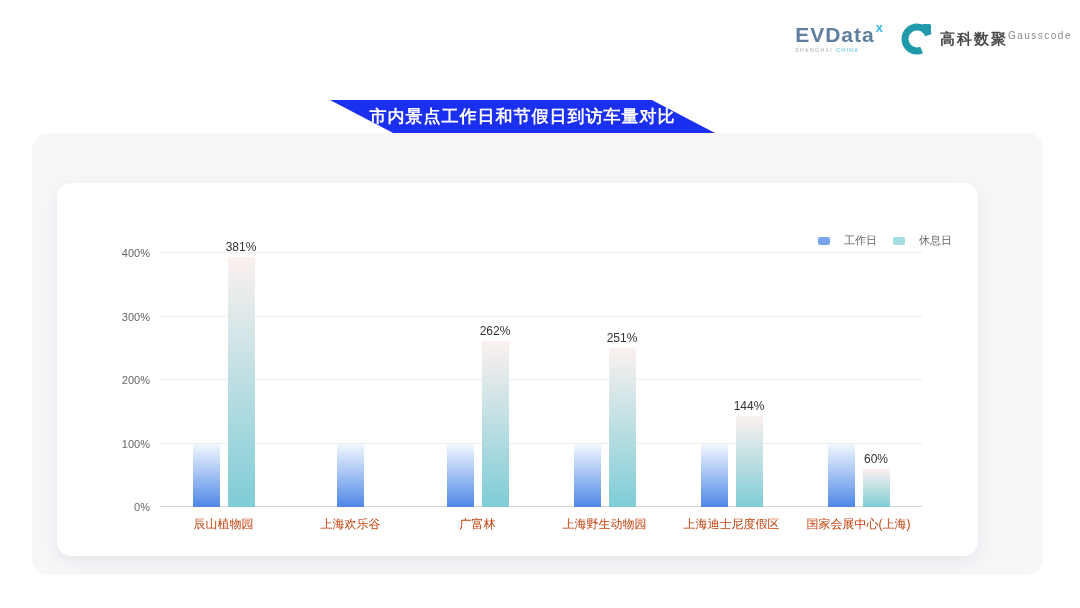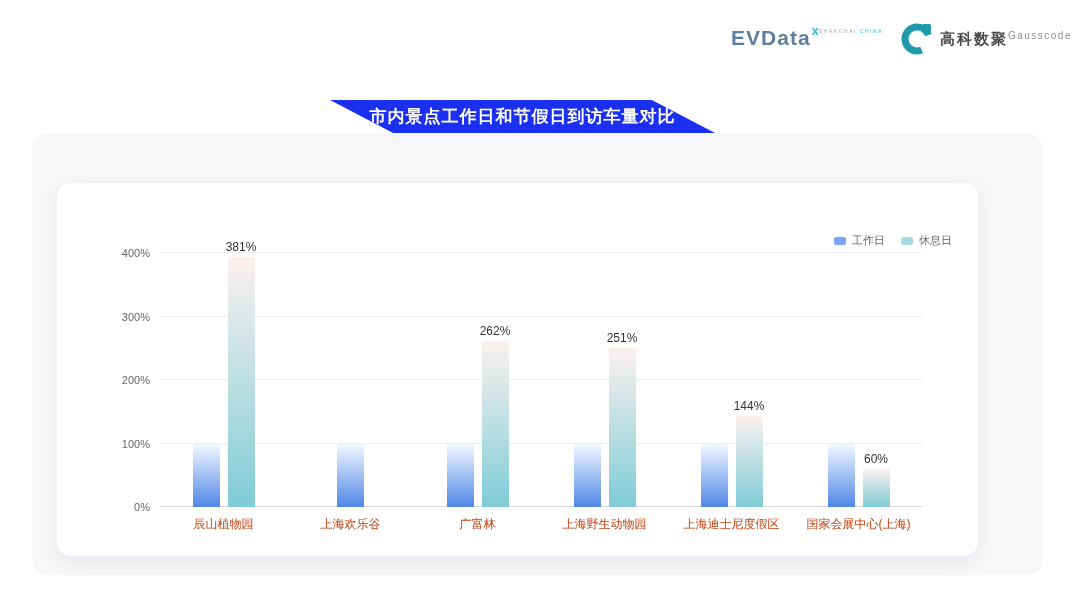--- a/index.html
+++ b/index.html
@@ -1,21 +1,21 @@
 <!DOCTYPE html>
 <html><head>
 <meta charset="utf-8">
 <style>
   * { margin:0; padding:0; box-sizing:border-box; }
   html,body { width:1080px; height:608px; background:#ffffff; overflow:hidden;
     font-family:"Liberation Sans", sans-serif; position:relative; }
 
   
   .logos { position:absolute; top:20px; right:8px; display:flex; align-items:center; gap:16px; }
-  .evdata { display:flex; flex-direction:row; align-items:flex-start; }
+  .evdata { display:flex; flex-direction:column; align-items:flex-start; }
   .evdata-main { display:flex; align-items:flex-start; }
   .evdata-word { font-size:21px; font-weight:bold; color:#5e7f9e; letter-spacing:1px; line-height:22px; }
   .evdata-sup { font-size:13px; font-weight:bold; color:#35b6e9; margin-left:1px; margin-top:-4px; }
   .evdata-sub { font-size:5px; letter-spacing:1.5px; margin-top:1px; }
   .evdata-sub .s1 { color:#a0aab4; }
   .evdata-sub .s2 { color:#35b6e9; }
   .gausscode { display:flex; align-items:center; gap:5px; }
   .gmark { width:36px; height:36px; }
   .gauss-text { display:flex; }
   .gauss-cn { font-size:15px; font-weight:bold; color:#4a4a4a; letter-spacing:2px; line-height:17px; }
@@ -28,21 +28,21 @@
   .banner-text { color:#ffffff; font-size:17px; font-weight:bold; letter-spacing:1px; }
 
   
   .panel { position:absolute; left:32px; top:133px; width:1011px; height:442px;
     background:#f7f7f9; border-radius:16px; }
   .card { position:absolute; left:57px; top:183px; width:921px; height:373px;
     background:#ffffff; border-radius:14px; box-shadow:0 6px 18px rgba(110,120,140,0.12); }
 
   
   .legend { position:absolute; top:50px; right:26px; display:flex; gap:16px; align-items:center; }
-  .legend-item { display:flex; align-items:center; gap:6px; font-size:11px; color:#666; cursor:default; }
+  .legend-item { display:flex; align-items:center; gap:14px; font-size:11px; color:#666; cursor:default; }
   .legend-marker { width:12px; height:8px; border-radius:2px; }
 
   
   .plot { position:absolute; left:103px; top:70px; width:762px; height:254px; }
   .gridline { position:absolute; left:0; width:100%; height:1px; background:#ededed; }
   .gridline.base { background:#d8d8d8; }
   .ytick { position:absolute; left:-70px; width:60px; text-align:right;
     font-size:11px; color:#666; transform:translateY(6px); }
   .group { position:absolute; bottom:0; height:100%; display:flex;
     align-items:flex-end; justify-content:center; gap:8px; }

